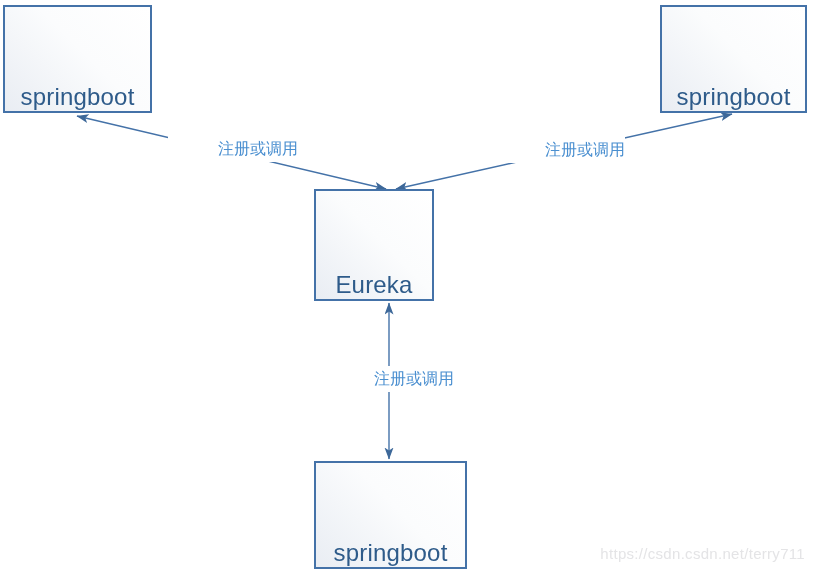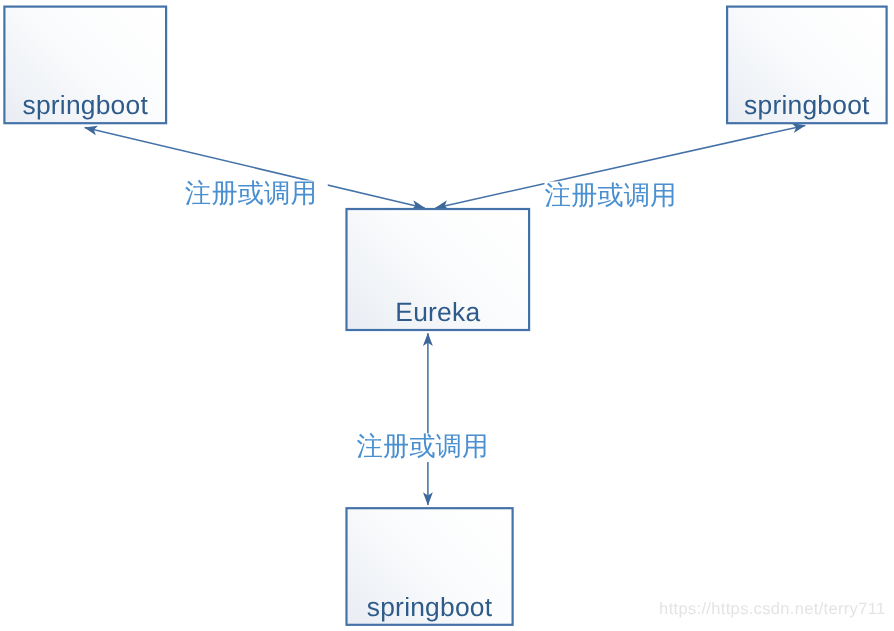--- a/index.html
+++ b/index.html
@@ -22,38 +22,37 @@
     background: linear-gradient(225deg, #ffffff 0%, #fbfcfd 45%, #e9edf3 100%);
     display: flex;
     align-items: flex-end;
     justify-content: center;
     color: #2E5B8A;
     font-size: 24px;
     letter-spacing: 0.2px;
   }
   .box-top-left    { left: 3px;   top: 5px;   width: 149px; height: 108px; }
   .box-top-right   { left: 660px; top: 5px;   width: 147px; height: 108px; }
-  .box-center      { left: 314px; top: 189px; width: 168px; height: 112px; }
+  .box-center      { left: 314px; top: 189px; width: 120px; height: 112px; }
   .box-bottom      { left: 314px; top: 461px; width: 153px; height: 108px; }
   .edges-svg {
     position: absolute;
     left: 0; top: 0;
     width: 813px; height: 574px;
     pointer-events: none;
   }
   .edge-label {
     position: absolute;
     width: 130px;
-    text-align: left;
+    text-align: right;
     background: #ffffff;
     color: #4A8FD0;
-    font-size: 24px;
+    font-size: 16px;
     line-height: 26px;
     white-space: nowrap;
-    margin-top: 28px;
   }
   .label-left   { left: 168px; top: 136px; }
   .label-right  { left: 495px; top: 137px; }
   .label-bottom { left: 324px; top: 366px; }
   .watermark {
     position: absolute;
     right: 8px;
     bottom: 12px;
     color: #E4E4E6;
     font-size: 15px;
@@ -91,15 +90,15 @@
   <div class="node-box box-bottom">
     <span>springboot</span>
   </div>
 
   <div class="edge-label label-left">注册或调用</div>
 
   <div class="edge-label label-right">注册或调用</div>
 
   <div class="edge-label label-bottom">注册或调用</div>
 
-  <div class="watermark">https://https.csdn.net/terry711</div>
+  <div class="watermark">https://csdn.csdn.net/terry711</div>
 
 </div>
 
 </body></html>

